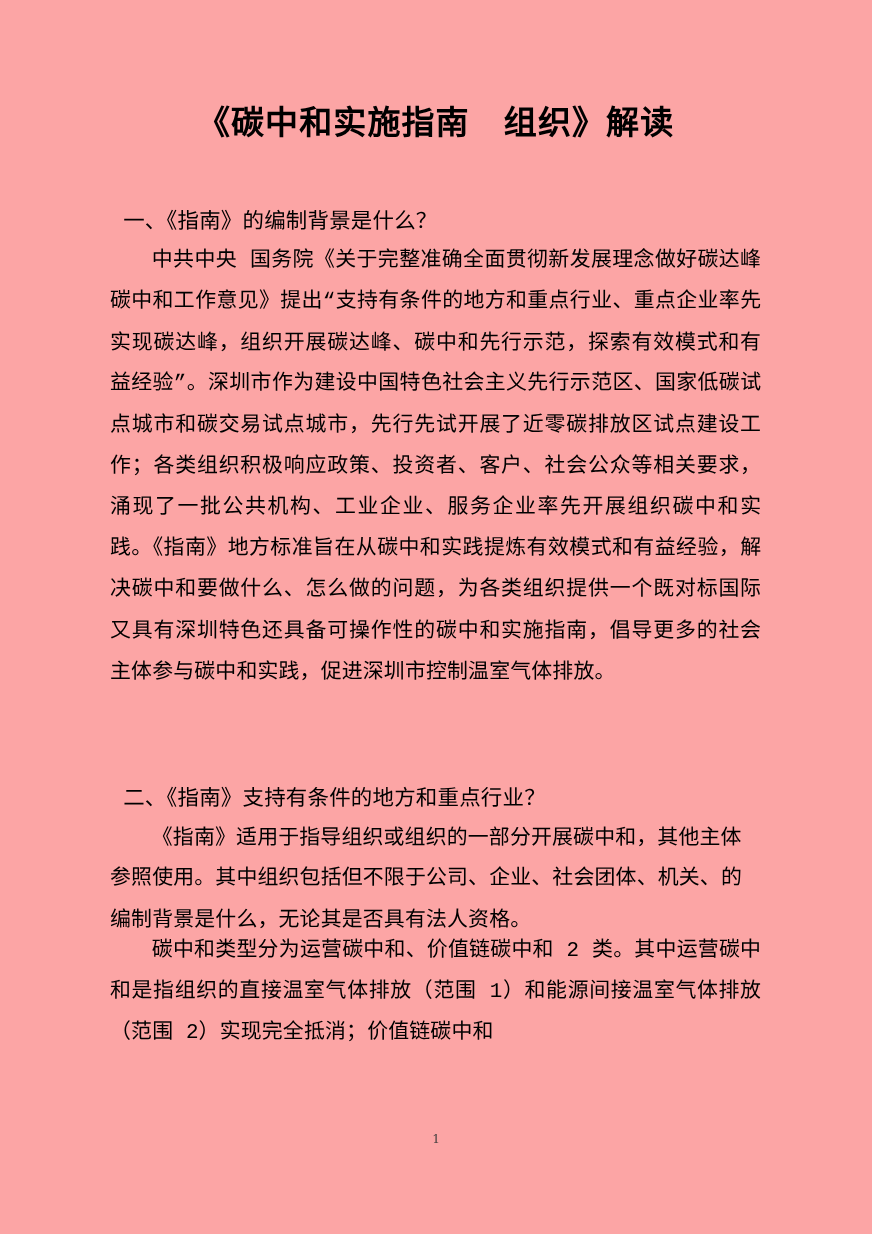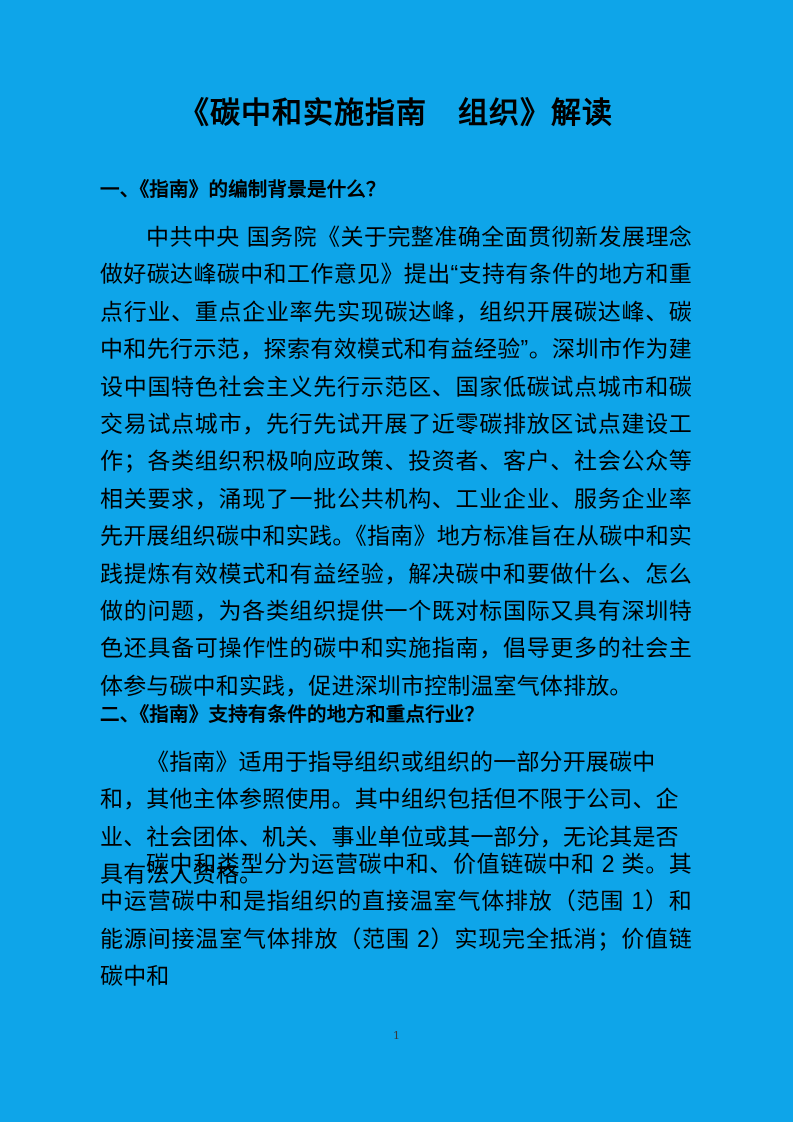--- a/index.html
+++ b/index.html
@@ -9,21 +9,21 @@
     background: #ffffff;
   }
   body {
     font-family: "DejaVu Serif", "Liberation Serif", serif;
     color: #000000;
   }
   .page {
     position: relative;
     width: 793px;
     height: 1122px;
-    background: #0ea5e9;
+    background: #fca5a5;
     margin: 0 auto;
     overflow: hidden;
     box-sizing: border-box;
   }
   
   .content {
     position: absolute;
     left: 100px;
     top: 0;
     width: 592px;
@@ -38,31 +38,31 @@
     margin: 0;
     padding: 0;
     position: absolute;
     left: 0;
     top: 98px;
     width: 592px;
     white-space: pre;
   }
   .section-heading {
     font-family: "Liberation Sans", "DejaVu Sans", sans-serif;
-    font-weight: bold;
+    font-weight: normal;
     font-size: 19.5px;
     line-height: 1;
     letter-spacing: 0.2px;
-    margin: 0;
+    margin: 12px;
     padding: 0;
     white-space: pre;
   }
   .para {
-    font-family: Liberation Sans, sans-serif;
-    font-size: 23px;
+    font-family: Liberation Mono, monospace;
+    font-size: 19px;
     line-height: 37.4px;
     letter-spacing: 0.15px;
     text-align: justify;
     text-justify: inter-character;
     margin: 0;
     padding: 0;
     text-indent: 2em;
     word-break: break-all;
   }
   .para.last-short {
@@ -102,21 +102,21 @@
 
     <div class="blk" id="para-1">
       <p class="para">中共中央 国务院《关于完整准确全面贯彻新发展理念做好碳达峰碳中和工作意见》提出“支持有条件的地方和重点行业、重点企业率先实现碳达峰，组织开展碳达峰、碳中和先行示范，探索有效模式和有益经验”。深圳市作为建设中国特色社会主义先行示范区、国家低碳试点城市和碳交易试点城市，先行先试开展了近零碳排放区试点建设工作；各类组织积极响应政策、投资者、客户、社会公众等相关要求，涌现了一批公共机构、工业企业、服务企业率先开展组织碳中和实践。《指南》地方标准旨在从碳中和实践提炼有效模式和有益经验，解决碳中和要做什么、怎么做的问题，为各类组织提供一个既对标国际又具有深圳特色还具备可操作性的碳中和实施指南，倡导更多的社会主体参与碳中和实践，促进深圳市控制温室气体排放。</p>
     </div>
 
     <div class="blk" id="heading-2">
       <h2 class="section-heading">二、《指南》支持有条件的地方和重点行业？</h2>
     </div>
 
     <div class="blk" id="para-2">
-      <p class="para last-short">《指南》适用于指导组织或组织的一部分开展碳中和，其他主体参照使用。其中组织包括但不限于公司、企业、社会团体、机关、事业单位或其一部分，无论其是否具有法人资格。</p>
+      <p class="para last-short">《指南》适用于指导组织或组织的一部分开展碳中和，其他主体参照使用。其中组织包括但不限于公司、企业、社会团体、机关、的编制背景是什么，无论其是否具有法人资格。</p>
     </div>
 
     <div class="blk" id="para-3">
       <p class="para">碳中和类型分为运营碳中和、价值链碳中和 2 类。其中运营碳中和是指组织的直接温室气体排放（范围 1）和能源间接温室气体排放（范围 2）实现完全抵消；价值链碳中和</p>
     </div>
 
   </div>
 
   <div class="page-number">1</div>
 </div>

